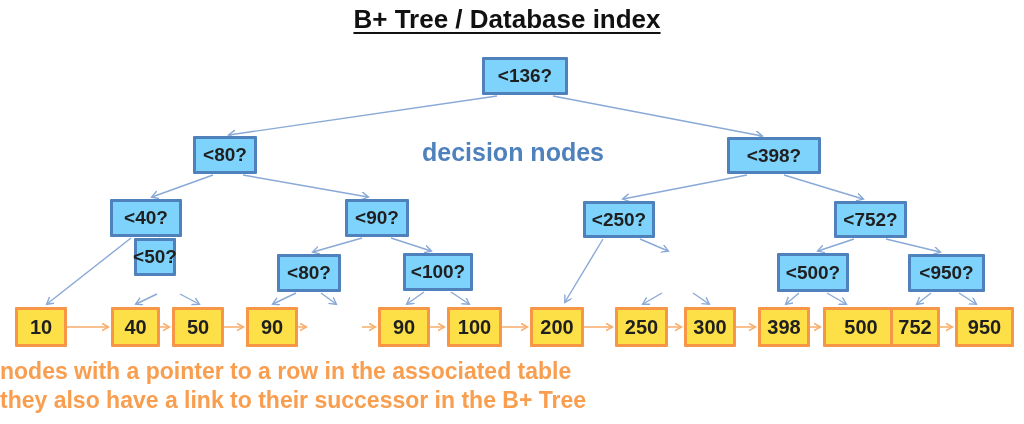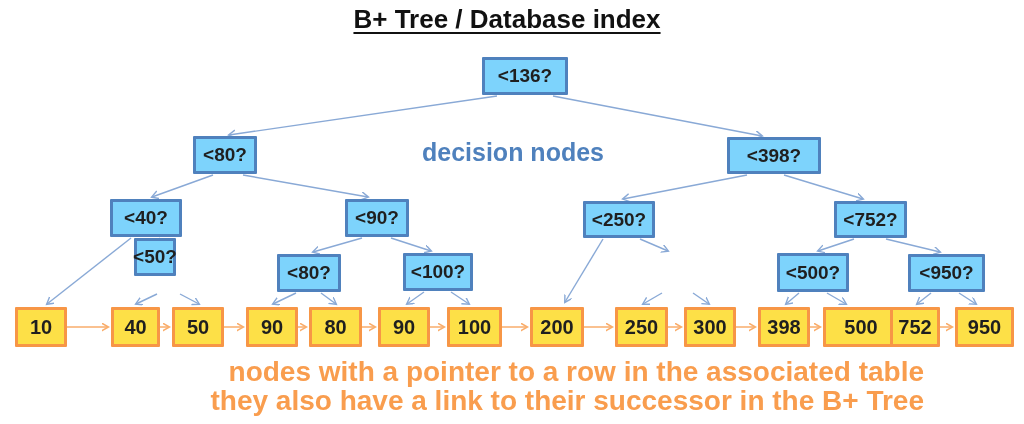--- a/index.html
+++ b/index.html
@@ -68,22 +68,22 @@
     left: 422px; top: 138px;
     font-size: 25px;
     color: var(--decision_text, #4f81bd);
     white-space: nowrap;
     z-index: 2;
   }
   .caption {
     position: absolute;
     left: 0; top: 357px;
     width: 924px;
-    text-align: right;
-    font-size: 28px;
+    text-align: left;
+    font-size: 23px;
     line-height: 29px;
     color: var(--caption_text, #f99d4e);
     z-index: 2;
   }
 </style>
 </head>
 <body>
 
 <div class="stage">
 
@@ -153,21 +153,20 @@
   <div class="dnode" style="left:403px;top:253px;width:70px;height:38px">&lt;100?</div>
   <div class="dnode" style="left:777px;top:253px;width:72px;height:39px">&lt;500?</div>
   <div class="dnode" style="left:908px;top:254px;width:77px;height:38px">&lt;950?</div>
 
   <div class="decision-label">decision nodes</div>
 
   <div class="lnode" style="left:15px;width:52px">10</div>
   <div class="lnode" style="left:111px;width:49px">40</div>
   <div class="lnode" style="left:172px;width:52px">50</div>
   <div class="lnode" style="left:246px;width:52px">90</div>
-  <div class="lnode" style="left:309px;width:53px">80</div>
   <div class="lnode" style="left:378px;width:52px">90</div>
   <div class="lnode" style="left:447px;width:55px">100</div>
   <div class="lnode" style="left:530px;width:54px">200</div>
   <div class="lnode" style="left:615px;width:53px">250</div>
   <div class="lnode" style="left:684px;width:52px">300</div>
   <div class="lnode" style="left:758px;width:52px">398</div>
   <div class="lnode" style="left:823px;width:76px">500</div>
   <div class="lnode" style="left:890px;width:50px">752</div>
   <div class="lnode" style="left:955px;width:59px">950</div>
 

